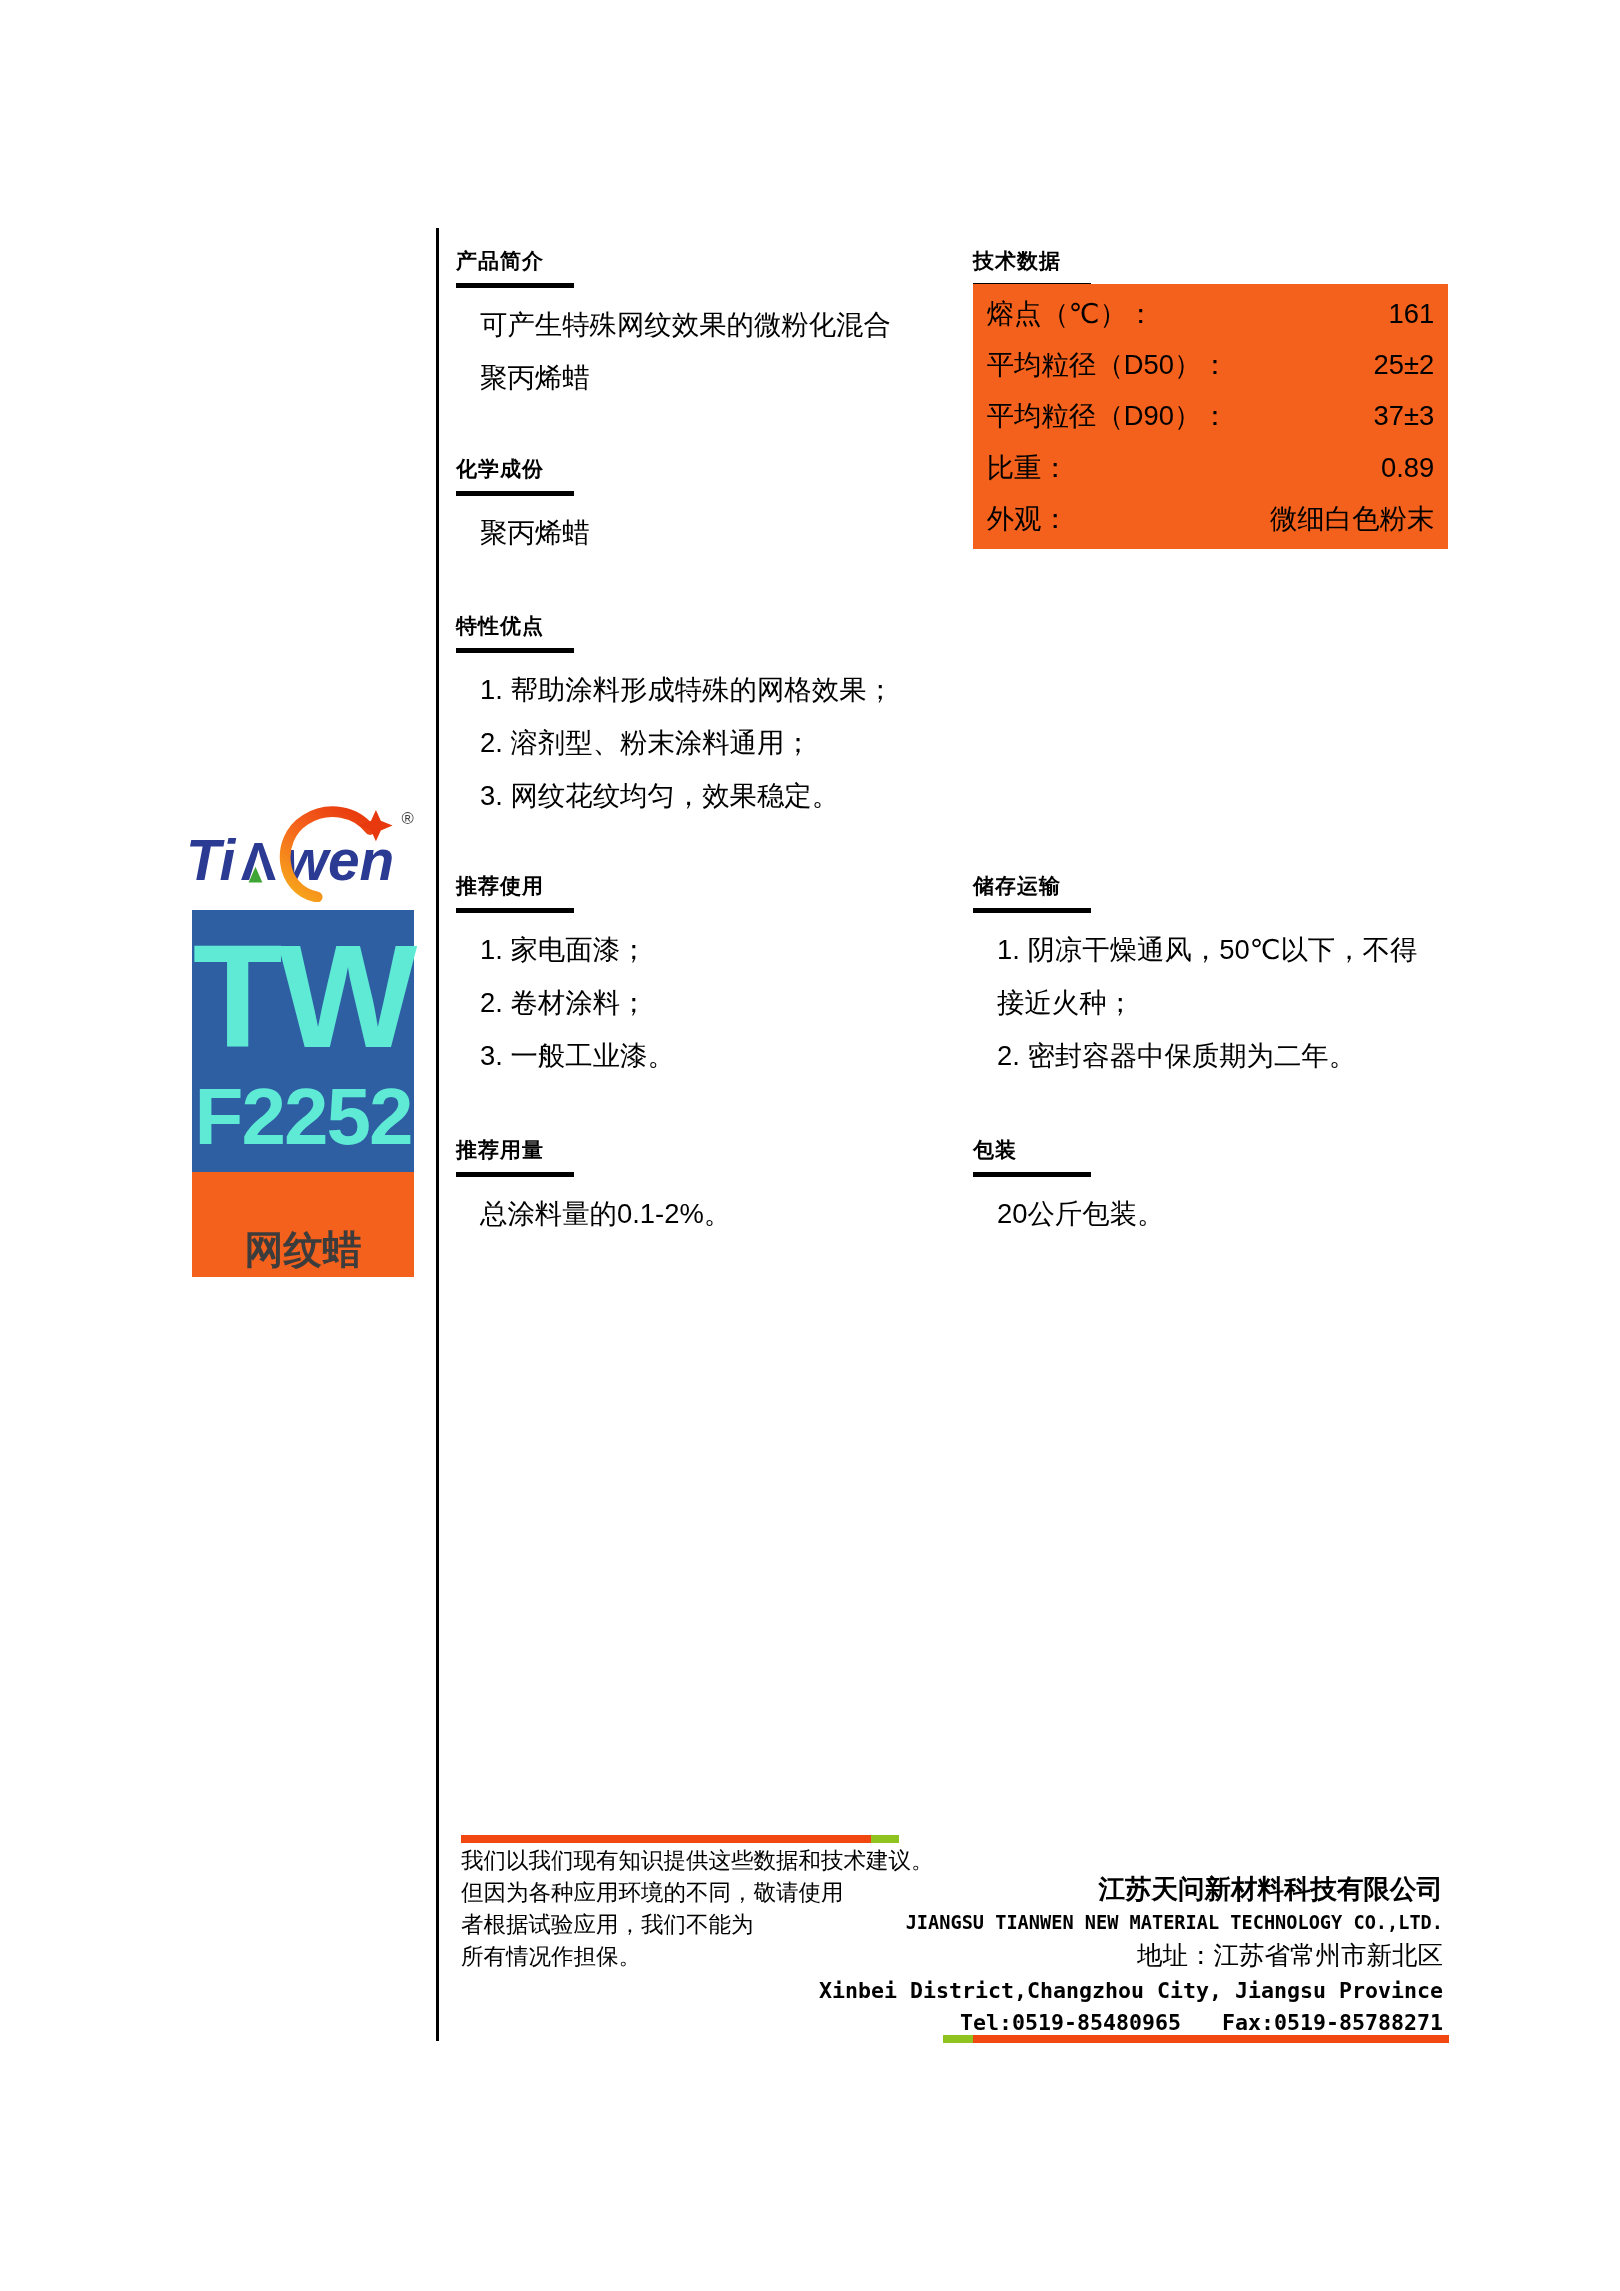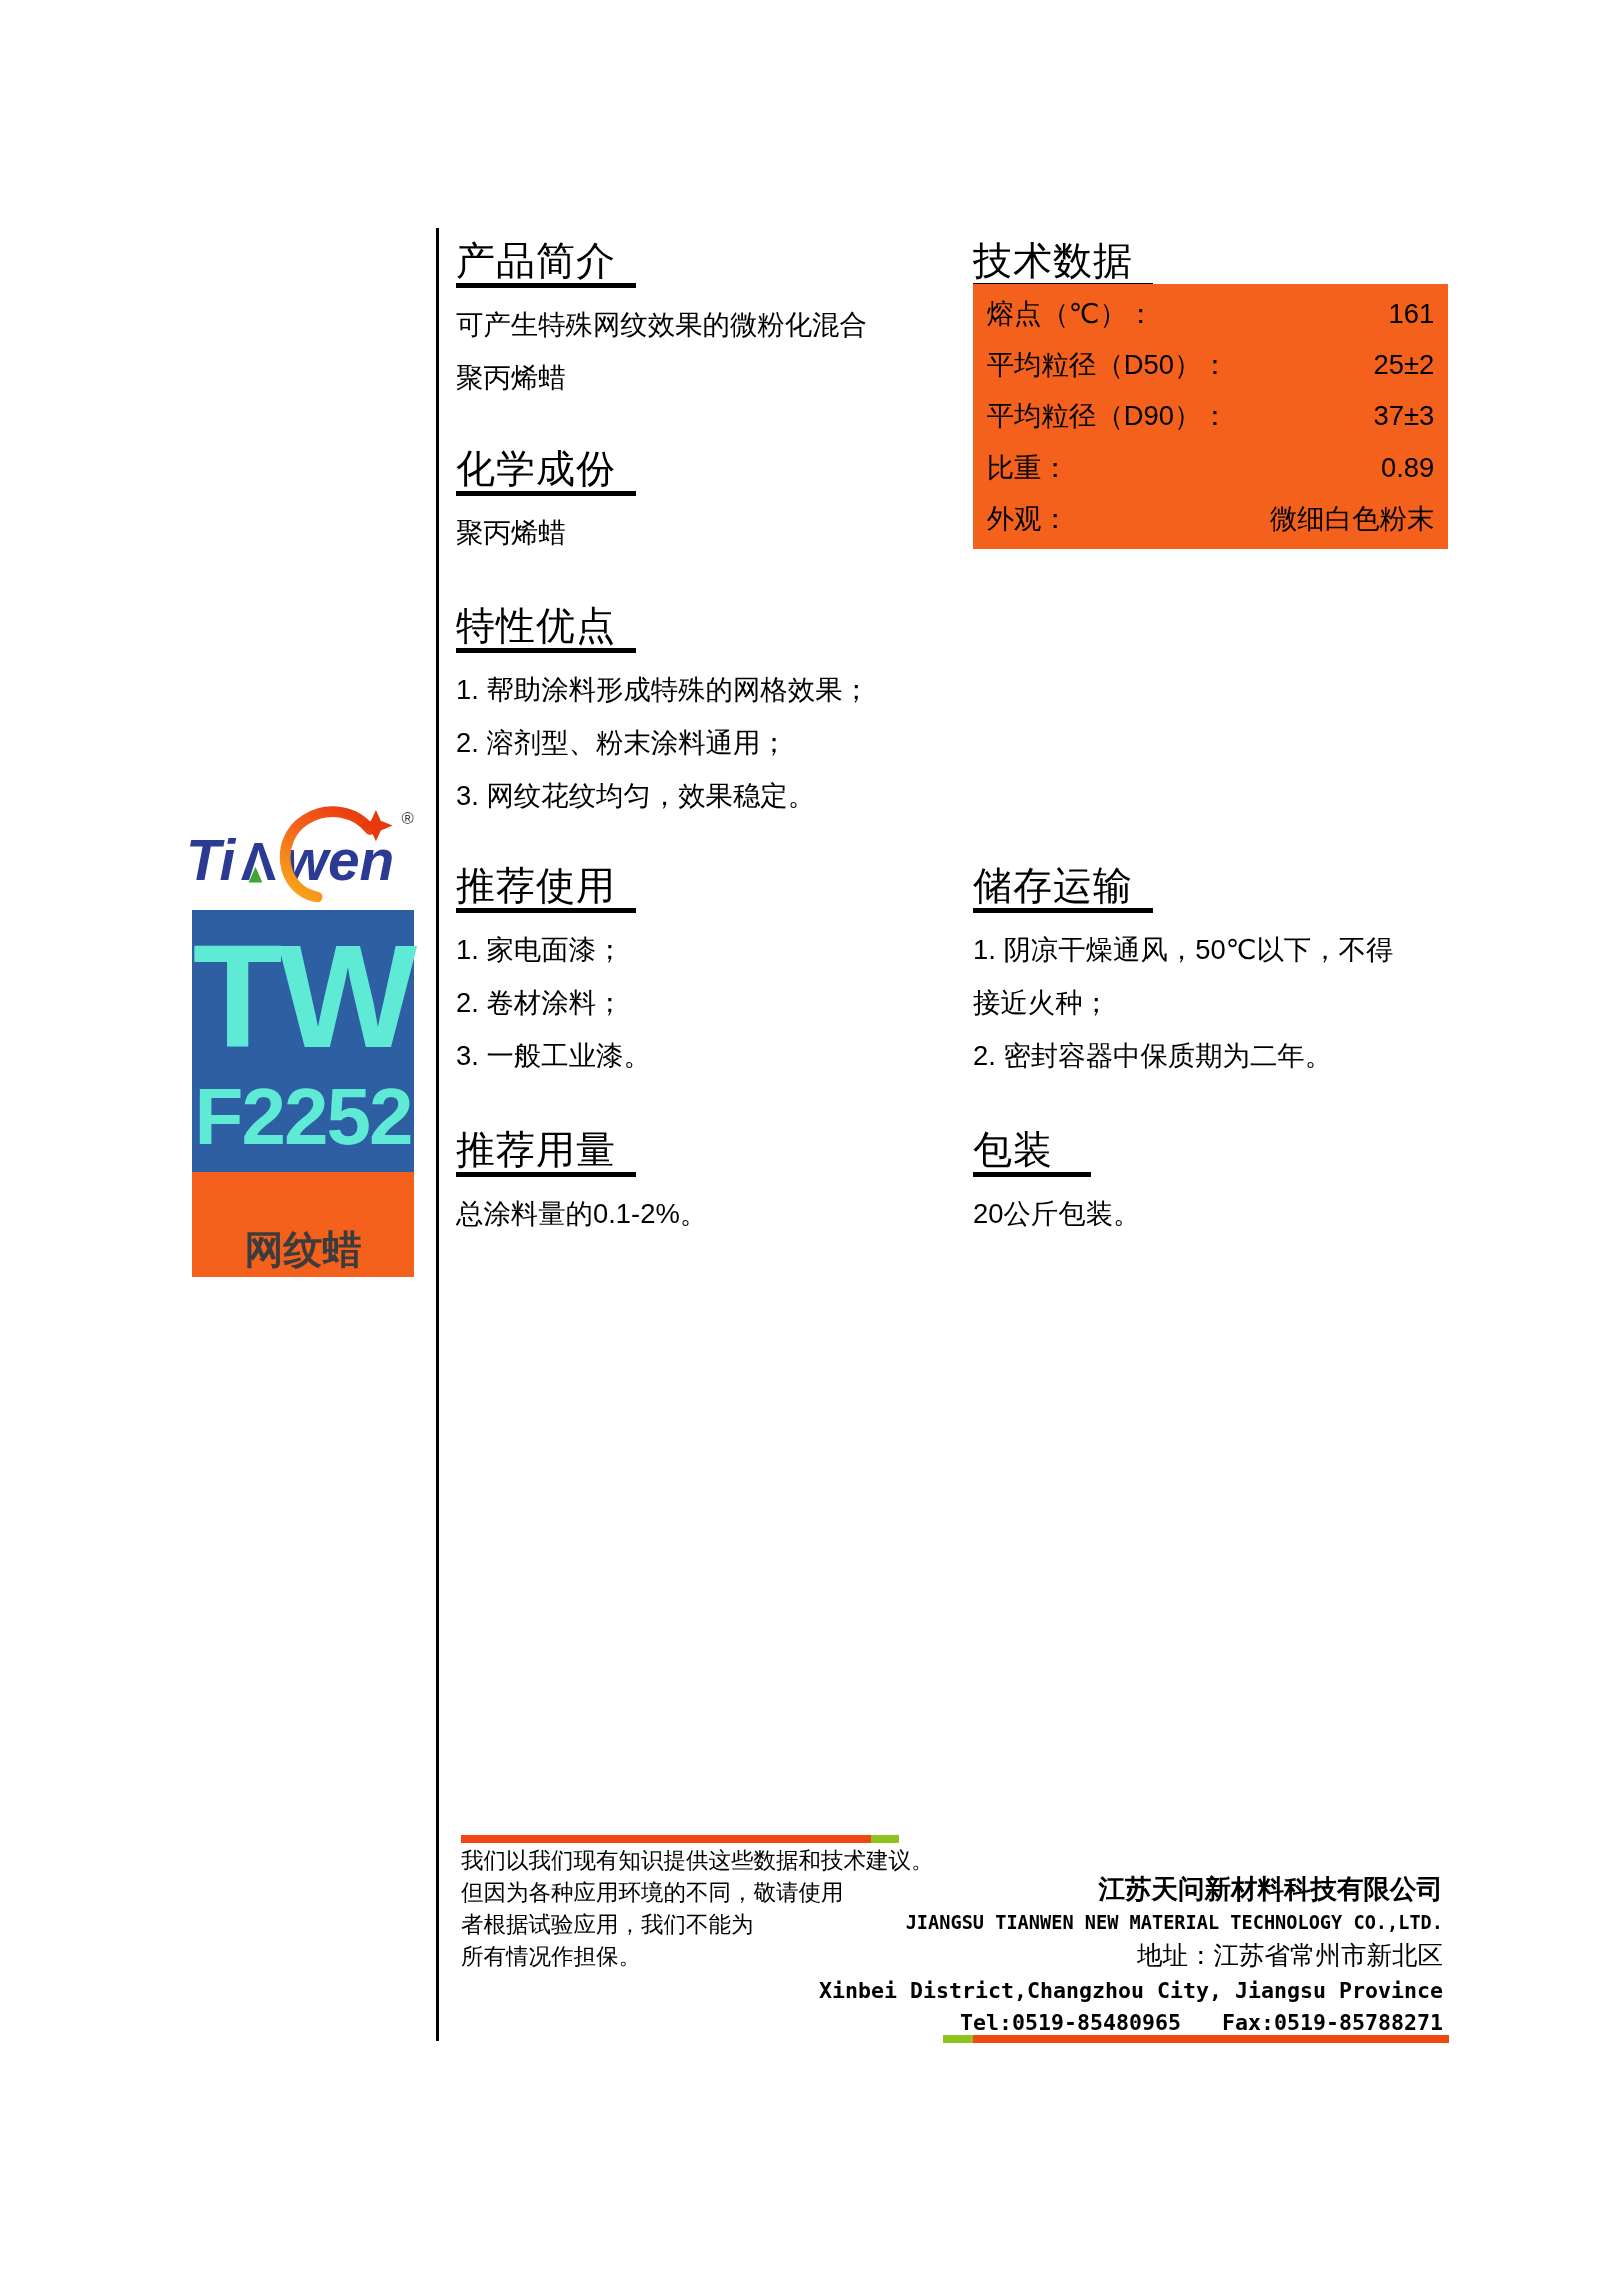--- a/index.html
+++ b/index.html
@@ -32,26 +32,26 @@
     position:absolute; left:192px; top:1172px; width:222px; height:105px;
     background:#F4611C; color:#3C3C3C;
     display:flex; align-items:flex-end; justify-content:center;
     font-size:39px; font-weight:bold;
   }
 
   
   .section { position:absolute; }
   .sec-title {
     display:inline-block;
-    font-size:39px; font-weight:normal; line-height:37px;
+    font-size:21px; font-weight:bold; line-height:37px;
     border-bottom:5.9px solid #000;
     padding:0 19.6px 3.9px 0; min-width:98px;
     letter-spacing:1px;
   }
-  .sec-body { margin-top:9.8px; font-size:27.4px; }
+  .sec-body { margin-top:9.8px; font-size:27.4px;margin-left:24px; }
   .sec-body .line { line-height:53px; white-space:nowrap; }
 
   .col-left  { left:456px; width:470px; }
   .col-right { left:973px; width:476px; }
   .row-1 { top:242px; }
   .row-2 { top:450px; }
   .row-3 { top:607px; }
   .row-4 { top:867px; }
   .row-5 { top:1131px; }
 

